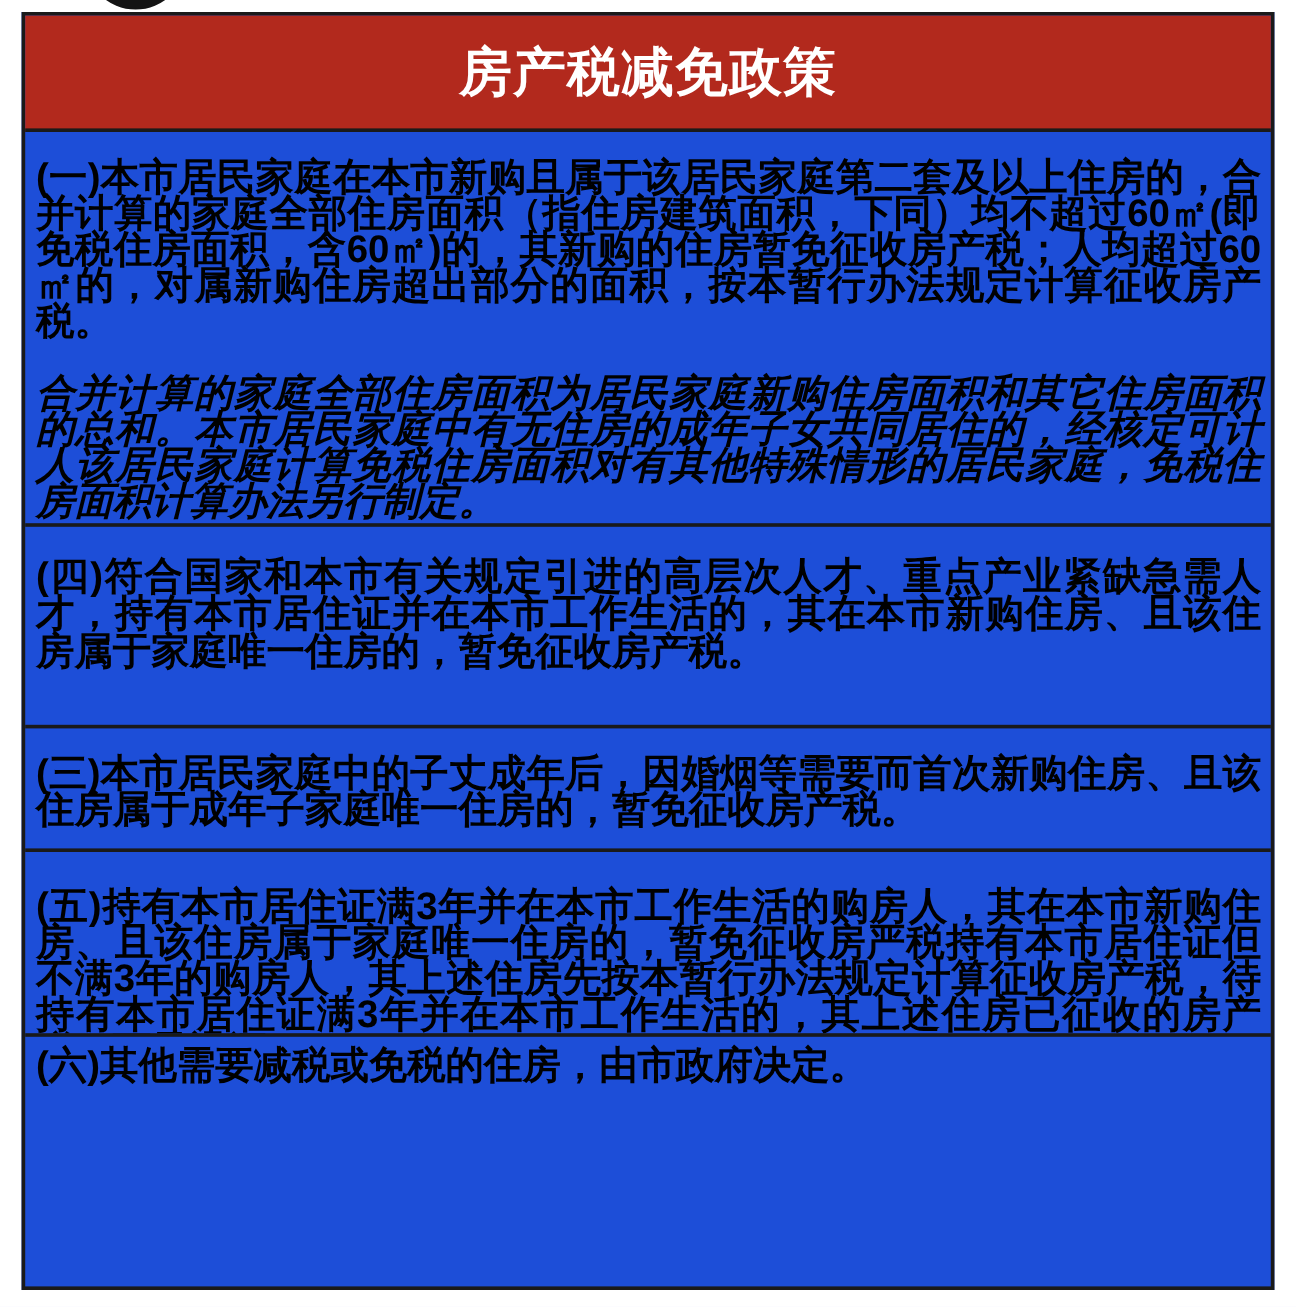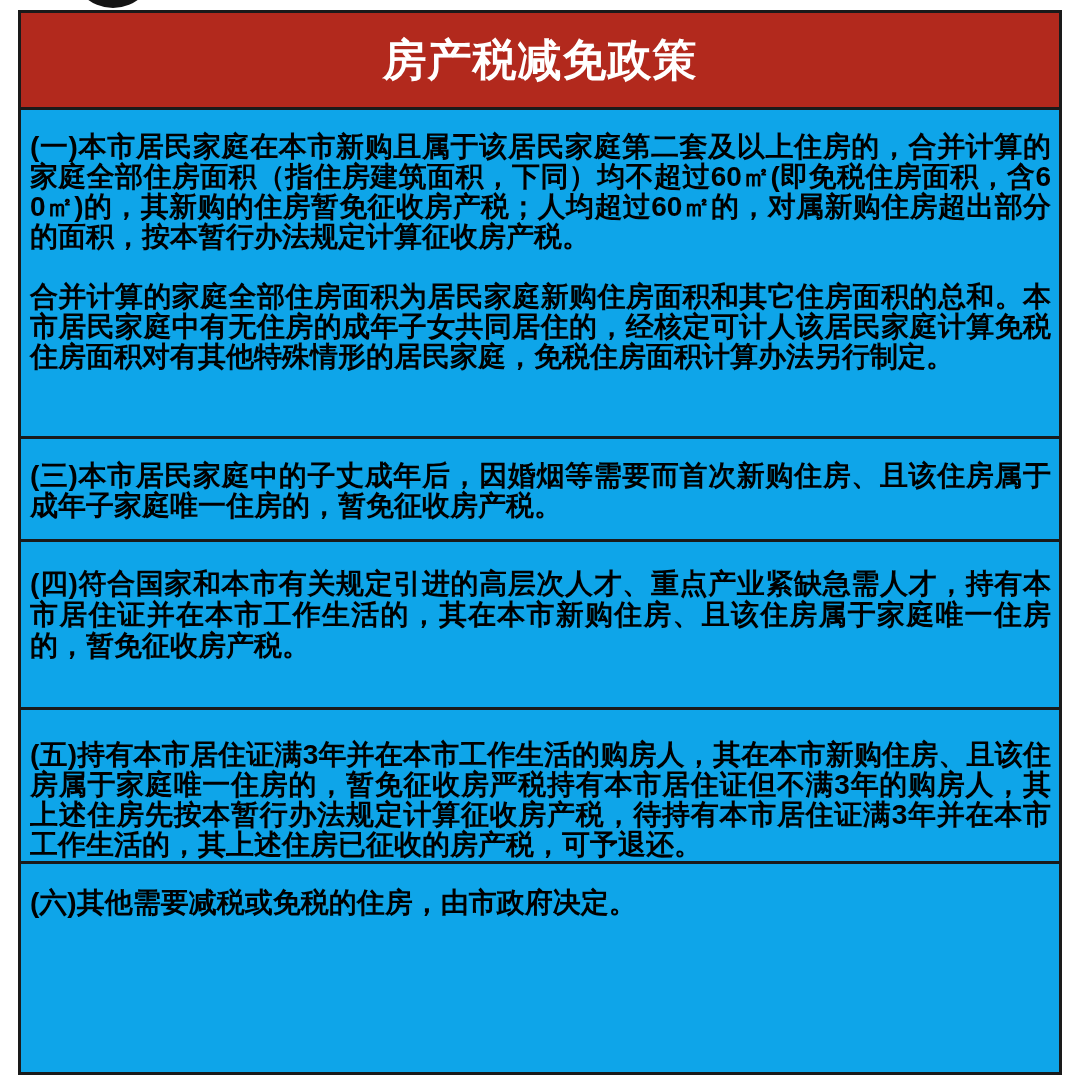--- a/index.html
+++ b/index.html
@@ -28,21 +28,21 @@
     background: #141414;
   }
   .policy-table {
     position: absolute;
     left: 18px;
     top: 10px;
     width: 1044px;
     height: 1065px;
     box-sizing: border-box;
     border: 3px solid #1a1a1a;
-    background: #0ea5e9;
+    background: #1d4ed8;
   }
   .table-header {
     box-sizing: border-box;
     height: 97px;
     background: #B2291D;
     border-bottom: 3px solid #1a1a1a;
     display: flex;
     align-items: center;
     justify-content: center;
   }
@@ -54,60 +54,60 @@
   }
   .section {
     box-sizing: border-box;
     border-bottom: 3px solid #1a1a1a;
     padding: 22px 8px 0 9px;
     overflow: hidden;
   }
   .section p {
     margin: 0;
     color: #000000;
-    font-size: 28px;
+    font-size: 32px;
     font-weight: bold;
     line-height: 30px;
     text-align: justify;
     word-break: break-all;
   }
-  .section p + p { margin-top: 30px; }
+  .section p + p { margin-top: 30px; font-style: italic; }
   .s1 { height: 329px; }
   .s2 { height: 101px; }
   .s3 { height: 103px; }
   .s4 { height: 168px; padding-top: 26px; }
   .s4 p { line-height: 31px; }
   .s5 { height: 154px; padding-top: 30px; }
-  .s6 { height: 91px; padding-top: 24px; border-bottom: none; }
+  .s6 { height: 91px; padding-top: 8px; border-bottom: none; }
 </style>
 </head>
 <body>
 
 <div class="page">
 
   <div class="logo-circle"></div>
 
   <div class="policy-table">
 
     <div class="table-header" style="background: rgb(178, 41, 29);">
       <span class="title" style="color: rgb(255, 255, 255);">房产税减免政策</span>
     </div>
 
     <div class="section s1">
       <p>(一)本市居民家庭在本市新购且属于该居民家庭第二套及以上住房的，合并计算的家庭全部住房面积（指住房建筑面积，下同）均不超过60㎡(即免税住房面积，含60㎡)的，其新购的住房暂免征收房产税；人均超过60㎡的，对属新购住房超出部分的面积，按本暂行办法规定计算征收房产税。</p>
       <p>合并计算的家庭全部住房面积为居民家庭新购住房面积和其它住房面积的总和。本市居民家庭中有无住房的成年子女共同居住的，经核定可计人该居民家庭计算免税住房面积对有其他特殊情形的居民家庭，免税住房面积计算办法另行制定。</p>
     </div>
 
 
+    <div class="section s4">
+      <p>(四)符合国家和本市有关规定引进的高层次人才、重点产业紧缺急需人才，持有本市居住证并在本市工作生活的，其在本市新购住房、且该住房属于家庭唯一住房的，暂免征收房产税。</p>
+    </div>
+
     <div class="section s3">
       <p>(三)本市居民家庭中的子丈成年后，因婚烟等需要而首次新购住房、且该住房属于成年子家庭唯一住房的，暂免征收房产税。</p>
-    </div>
-
-    <div class="section s4">
-      <p>(四)符合国家和本市有关规定引进的高层次人才、重点产业紧缺急需人才，持有本市居住证并在本市工作生活的，其在本市新购住房、且该住房属于家庭唯一住房的，暂免征收房产税。</p>
     </div>
 
     <div class="section s5">
       <p>(五)持有本市居住证满3年并在本市工作生活的购房人，其在本市新购住房、且该住房属于家庭唯一住房的，暂免征收房严税持有本市居住证但不满3年的购房人，其上述住房先按本暂行办法规定计算征收房产税，待持有本市居住证满3年并在本市工作生活的，其上述住房已征收的房产税，可予退还。</p>
     </div>
 
     <div class="section s6">
       <p>(六)其他需要减税或免税的住房，由市政府决定。</p>
     </div>
 

